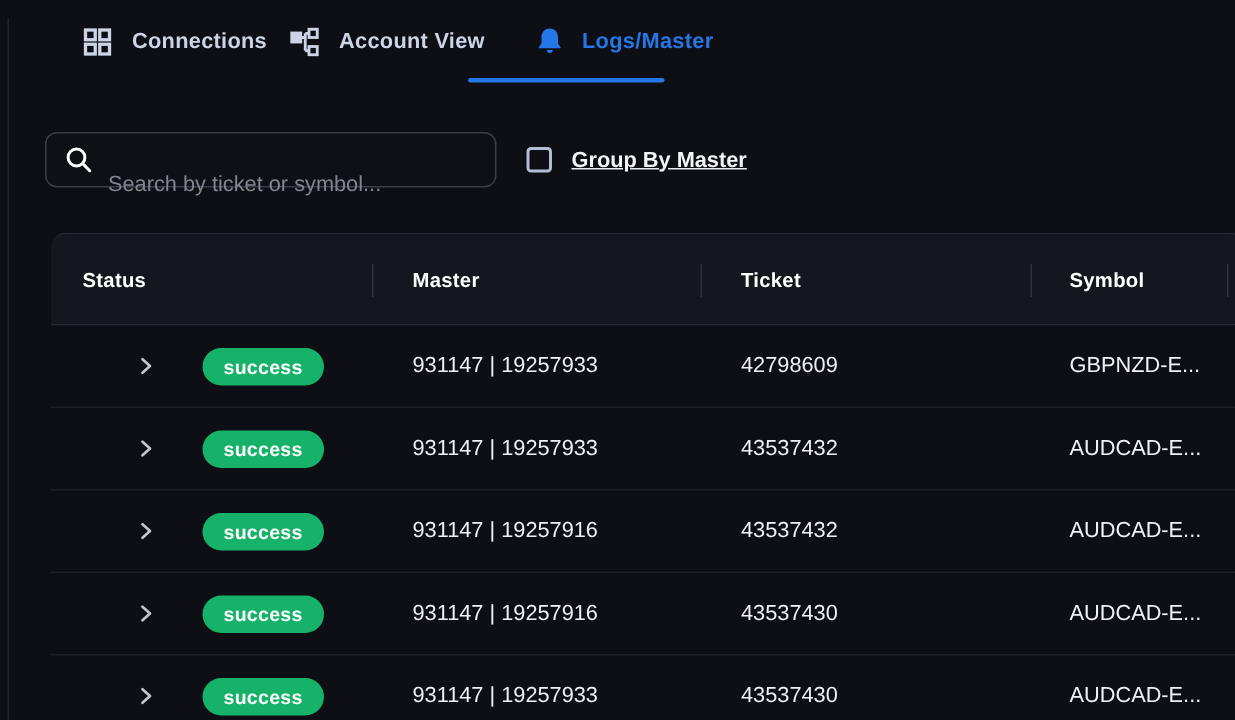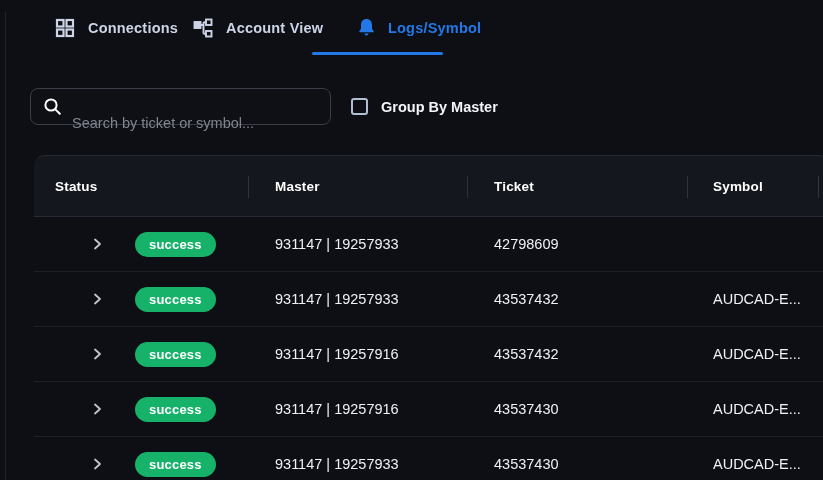--- a/index.html
+++ b/index.html
@@ -25,21 +25,21 @@
   .search-box {
     position:absolute; left:30px; top:88px; width:301px; height:37px;
     border:1px solid #3a3e48; border-radius:8px; background:#0e1016;
     display:flex; align-items:center; padding:0 12px; gap:10px;
   }
   .search-box input {
     flex:1; background:transparent; border:none; outline:none;
     font-family:"Liberation Sans", sans-serif; font-size:14.5px; color:#e9ecf2;margin-top:33px;
   }
   .search-box input::placeholder { color:#80858f; }
-  .group-by { position:absolute; left:351px; top:98px; display:flex; align-items:center; gap:13px; cursor:pointer; }
+  .group-by { position:absolute; left:351px; top:98px; display:flex; align-items:center; gap:13px; cursor:pointer;text-decoration:underline; }
   .checkbox { width:17px; height:17px; border:2px solid #b4bed2; border-radius:3px; background:transparent; }
   .group-by-label { font-size:14.5px; font-weight:600; color:#f2f4f8; }
 
   
   .table {
     position:absolute; left:34px; top:155px; width:796px; height:325px;
     border-radius:10px 10px 0 0; overflow:hidden;
   }
   .thead {
     height:62px; background:#15171e; display:flex; align-items:center;
@@ -94,21 +94,21 @@
   <span class="tab-label">Account View</span>
 </div>
 
 <div class="tab tab-logs active">
   <span class="icon">
     <svg width="17" height="19" viewBox="0 0 17 19" fill="#2477e6">
       <path d="M8.5 1 C5 1 3 3.6 3 7 V10.8 L1.2 13.6 Q1 14.2 1.7 14.2 H15.3 Q16 14.2 15.8 13.6 L14 10.8 V7 C14 3.6 12 1 8.5 1 Z"></path>
       <path d="M6.5 15.4 H10.5 A2 2 0 0 1 6.5 15.4 Z"></path>
     </svg>
   </span>
-  <span class="tab-label">Logs/Symbol</span>
+  <span class="tab-label">Logs/Master</span>
 </div>
 <div class="tab-underline"></div>
 
 <div class="search-box">
   <span class="icon">
     <svg width="19" height="19" viewBox="0 0 19 19" fill="none" stroke="#ffffff" stroke-width="2" stroke-linecap="round">
       <circle cx="8" cy="8" r="5.6"></circle>
         <line x1="12.6" y1="12.6" x2="16.8" y2="16.8"></line>
     </svg>
   </span>
@@ -133,20 +133,21 @@
     <div class="td col-status">
       <span class="chevron">
         <svg width="14" height="14" viewBox="0 0 14 14" fill="none" stroke="#c2c6ce" stroke-width="1.8" stroke-linecap="round" stroke-linejoin="round">
           <polyline points="5,2.5 10,7 5,11.5"></polyline>
         </svg>
       </span>
       <span class="badge">success</span>
     </div>
     <div class="td col-account">931147 | 19257933</div>
     <div class="td col-ticket">42798609</div>
+    <div class="td col-symbol">GBPNZD-E...</div>
   </div>
 
   <div class="tr">
     <div class="td col-status">
       <span class="chevron">
         <svg width="14" height="14" viewBox="0 0 14 14" fill="none" stroke="#c2c6ce" stroke-width="1.8" stroke-linecap="round" stroke-linejoin="round">
           <polyline points="5,2.5 10,7 5,11.5"></polyline>
         </svg>
       </span>
       <span class="badge">success</span>

